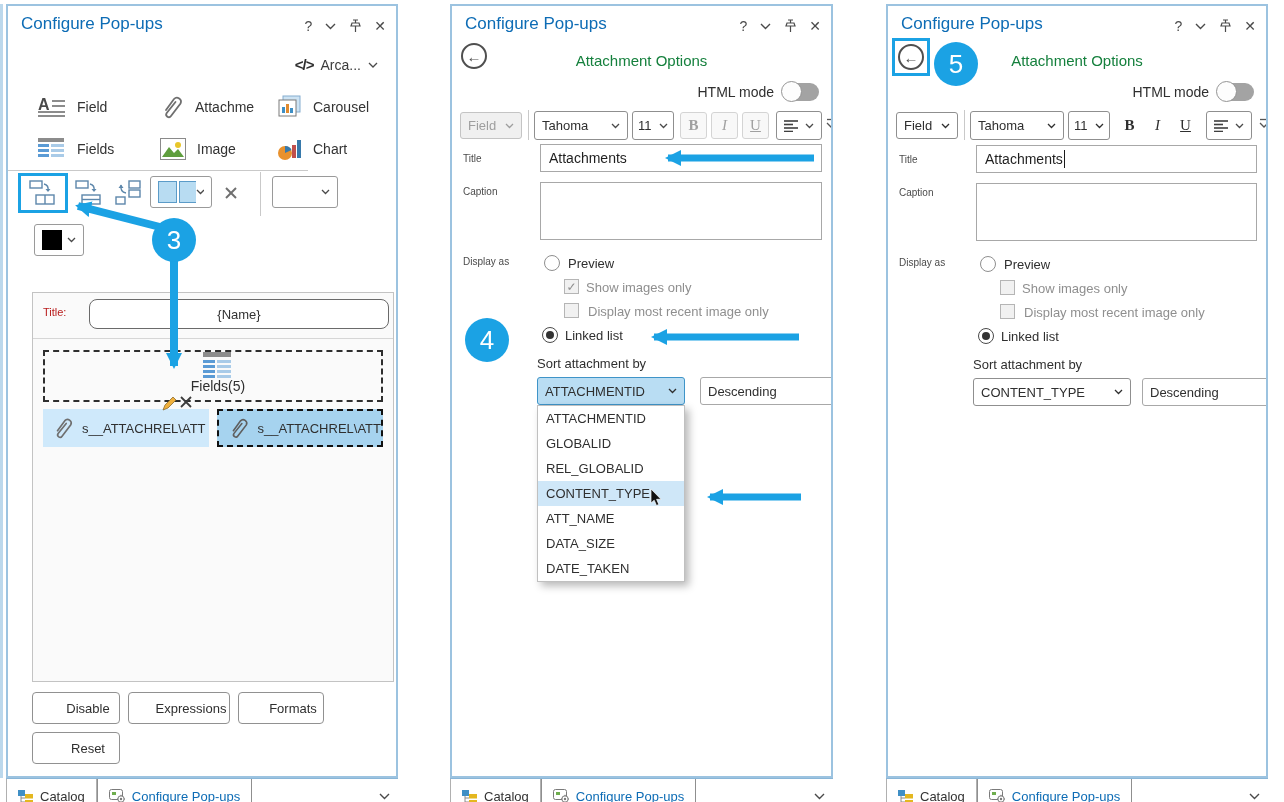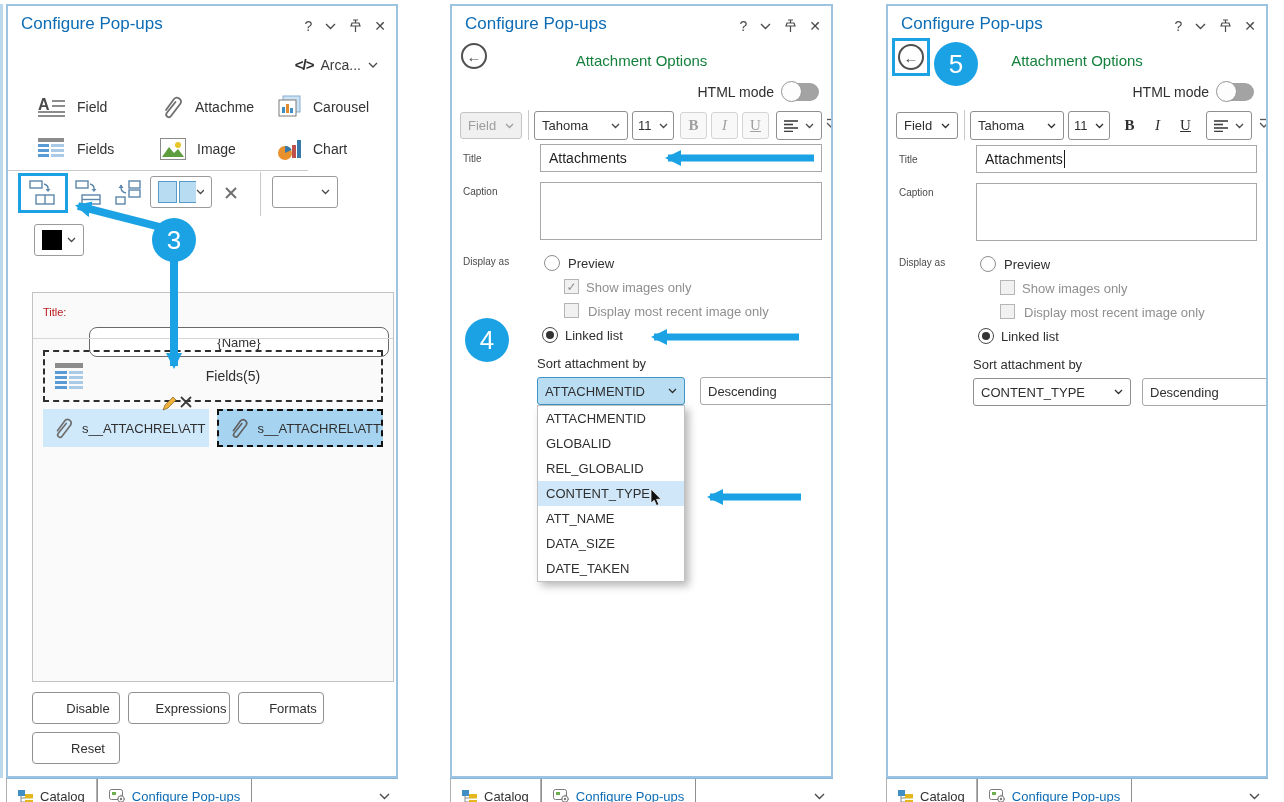--- a/index.html
+++ b/index.html
@@ -22,23 +22,23 @@
   .code-g { font-size:15px; color:#2f2f2f; letter-spacing:-1px; font-weight:bold; }
   .elem { position:absolute; display:flex; align-items:center; gap:11px; height:34px; font-size:14px; color:#333; overflow:hidden; }
   .rule-h { position:absolute; background:#c9c9c9; height:1px; }
   .rule-v { position:absolute; background:#c9c9c9; width:1px; }
   .tbtn { position:absolute; display:flex; align-items:center; justify-content:center; }
   .dd { position:absolute; border:1px solid #9a9a9a; border-radius:3px; background:#fff; display:flex;
         align-items:center; justify-content:space-between; padding:0 7px; font-size:13px; color:#2f2f2f; }
   .cbox { position:absolute; left:24px; top:286px; width:362px; height:390px; border:1px solid #c3c3c3; background:#fafafa; }
   .tlabel { position:absolute; left:10px; top:13px; font-size:11px; color:#b91c1c; }
   .tinput { position:absolute; left:56px; top:6px; width:300px; height:30px; border:1px solid #6a6a6a; border-radius:8px;
-            background:#fff; display:flex; align-items:center; justify-content:center; font-size:13px; color:#333;margin-top:28px; }
+            background:#fff; display:flex; align-items:center; justify-content:center; font-size:13px; color:#333; }
   .fieldsbox { position:absolute; left:10px; top:57px; width:340px; height:52px; border:2px dashed #2e2e2e;
-               display:flex; align-items:center; padding-left:10px; }
+               display:flex; align-items:center; padding-left:10px;flex-direction:column; }
   .fieldsbox .fl { flex:1; text-align:center; font-size:14px; color:#2f2f2f; }
   .chip { position:absolute; top:116px; width:166px; height:38px; display:flex; align-items:center; gap:8px;
           padding-left:9px; overflow:hidden; font-size:13px; color:#2f2f2f; white-space:nowrap; }
   .chip1 { left:10px; background:#cfe9fb; }
   .chip2 { left:184px; background:#a6d3ef; border:2px dashed #111; }
   .btn { position:absolute; border:1px solid #919191; border-radius:4px; background:#fff; font-size:13px; color:#2f2f2f;
          display:flex; align-items:center; justify-content:center;padding-left:24px; }
   
   .backbtn { width:26px; height:26px; border:2px solid #4f4f4f; border-radius:50%; display:flex; align-items:center;
              justify-content:center; font-size:15px; color:#4f4f4f; background:#fff; }

